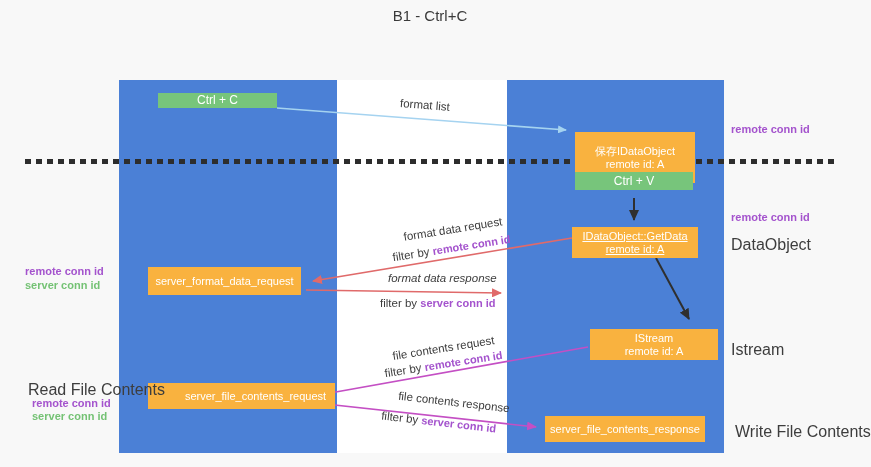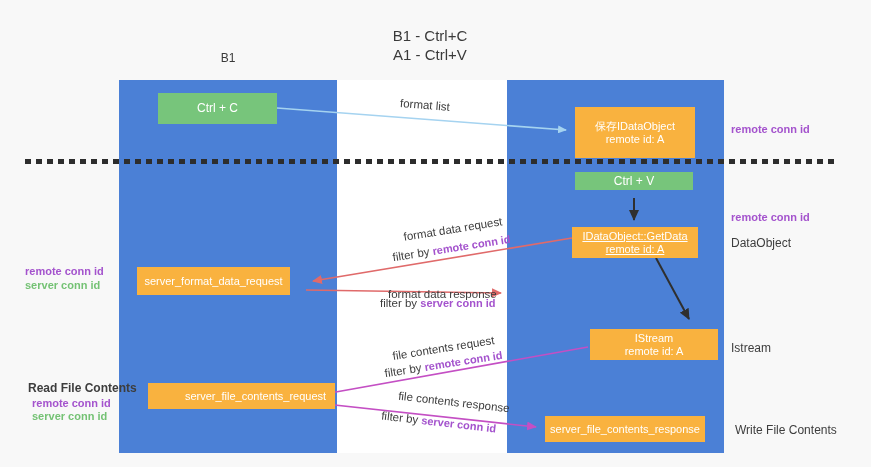--- a/index.html
+++ b/index.html
@@ -5,61 +5,59 @@
   html,body{margin:0;padding:0;}
   body{font-family:"Liberation Sans",sans-serif;background:#f8f8f8;}
   #screen{position:relative;width:871px;height:467px;background:#f8f8f8;overflow:hidden;}
 
   .band{position:absolute;left:337px;top:80px;width:170px;height:373px;background:#ffffff;}
   .col{position:absolute;top:80px;width:218px;height:373px;background:#4b80d6;}
   .col.left{left:119px;}
   .col.right{left:507px;width:217px;}
 
   .title{position:absolute;left:300px;top:6px;width:260px;text-align:center;
-         font-size:15px;line-height:19px;color:#3a3a3a;margin-top:20px;}
+         font-size:15px;line-height:19px;color:#3a3a3a;}
   .colhead{position:absolute;top:52px;text-align:center;font-size:12px;line-height:13px;color:#3a3a3a;}
   .colhead.left{left:119px;width:218px;}
   .colhead.right{left:507px;width:217px;}
 
   .dash{position:absolute;left:25px;top:159px;width:813px;height:5px;
         background:repeating-linear-gradient(to right,#2d2d2d 0 6px,transparent 6px 11px);}
 
   svg.overlay{position:absolute;left:0;top:0;z-index:4;}
 
   .box{position:absolute;z-index:5;display:flex;flex-direction:column;align-items:center;
        justify-content:center;color:#ffffff;text-align:center;line-height:13px;}
   .box.green{background:#77c57b;font-size:12px;}
   .box.orange{background:#f9b23f;font-size:11px;}
   .box span{display:block;}
 
   .lbl{position:absolute;z-index:6;font-size:11.5px;color:#3d3d3d;white-space:nowrap;}
   .b{font-weight:bold;font-size:11px;}
   .purple{color:#a453cd;}
   .greentx{color:#74c274;}
-  .blk{font-size:12px;color:#3d3d3d;}
+  .blk{font-size:16px;color:#3d3d3d;}
   .rotneg{transform:rotate(-9deg);}
   .rotneg5{transform:rotate(4.5deg);}
   .rotpos{transform:rotate(6.5deg);}
 </style>
 </head>
 <body>
 
 <div id="screen">
 
   <div class="band"></div>
   <div class="col left"></div>
   <div class="col right"></div>
 
   <div class="title">
     <div>B1 - Ctrl+C</div>
-    <div>A1 - Ctrl+V</div>
   </div>
 
   <div class="colhead left">
-    <div>B1</div>
   </div>
   <div class="colhead right">
   </div>
 
   <div class="dash"></div>
 
   <svg class="overlay" width="871" height="467">
     <defs>
       <marker id="m-blue" markerWidth="9" markerHeight="8" refX="8" refY="4" orient="auto" markerUnits="userSpaceOnUse">
         <path d="M0,0 L9,4 L0,8 z" fill="#a5d3f0"></path>
@@ -76,39 +74,39 @@
     </defs>
     <line x1="277" y1="108" x2="566" y2="130" stroke="#a5d3f0" stroke-width="1.6" marker-end="url(#m-blue)"></line>
     <line x1="634" y1="198" x2="634" y2="220" stroke="#2f2f2f" stroke-width="2" marker-end="url(#m-black)"></line>
     <line x1="656" y1="258" x2="689" y2="319" stroke="#2f2f2f" stroke-width="2" marker-end="url(#m-black)"></line>
     <line x1="572" y1="238" x2="313" y2="281" stroke="#e06a6a" stroke-width="1.6" marker-end="url(#m-red)"></line>
     <line x1="306" y1="290" x2="501" y2="293" stroke="#e06a6a" stroke-width="1.6" marker-end="url(#m-red)"></line>
     <line x1="588" y1="347" x2="319" y2="395" stroke="#c44fc4" stroke-width="1.6" marker-end="url(#m-mag)"></line>
     <line x1="307" y1="402" x2="536" y2="427" stroke="#c44fc4" stroke-width="1.6" marker-end="url(#m-mag)"></line>
   </svg>
 
-  <div class="box green" style="left:158px;top:93px;width:119px;height:31px;">
+  <div class="box green" style="left:158px;top:93px;width:119px;height:15px;">
     <span>Ctrl + C</span>
   </div>
 
-  <div class="box orange" style="left:575px;top:107px;width:120px;height:51px;justify-content:center;">
+  <div class="box orange" style="left:575px;top:132px;width:120px;height:51px;justify-content:center;">
     <span>保存IDataObject</span>
     <span>remote id: A</span>
   </div>
 
   <div class="box green" style="left:575px;top:172px;width:118px;height:18px;">
     <span>Ctrl + V</span>
   </div>
 
   <div class="box orange" style="left:572px;top:227px;width:126px;height:31px;text-decoration:underline;">
     <span>IDataObject::GetData</span>
     <span>remote id: A</span>
   </div>
 
-  <div class="box orange" style="left:137px;top:267px;width:153px;height:28px;">
+  <div class="box orange" style="left:148px;top:267px;width:153px;height:28px;">
     <span>server_format_data_request</span>
   </div>
 
 
   <div class="box orange" style="left:590px;top:329px;width:128px;height:31px;">
     <span>IStream</span>
     <span>remote id: A</span>
   </div>
 
   <div class="box orange" style="left:148px;top:383px;width:159px;height:26px;padding-left:28px;">
@@ -119,21 +117,21 @@
     <span>server_file_contents_response</span>
   </div>
 
   <div class="lbl rotneg5" style="left:400px;top:99px;">format list</div>
 
   <div class="lbl rotneg" style="left:403px;top:223px;">format data request</div>
   <div class="lbl rotneg" style="left:392px;top:242px;">
     <span>filter by </span><span class="b purple">remote conn id</span>
   </div>
 
-  <div class="lbl" style="left:388px;top:288px;">format data response</div>
+  <div class="lbl" style="left:388px;top:272px;font-style:italic;">format data response</div>
   <div class="lbl" style="left:380px;top:297px;">
     <span>filter by </span><span class="b purple">server conn id</span>
   </div>
 
   <div class="lbl rotneg" style="left:392px;top:342px;">file contents request</div>
   <div class="lbl rotneg" style="left:384px;top:358px;">
     <span>filter by </span><span class="b purple">remote conn id</span>
   </div>
 
   <div class="lbl rotpos" style="left:398px;top:396px;">file contents response</div>
@@ -142,17 +140,17 @@
   </div>
 
   <div class="lbl b purple" style="left:731px;top:123px;">remote conn id</div>
   <div class="lbl b purple" style="left:731px;top:211px;">remote conn id</div>
   <div class="lbl blk" style="left:731px;top:236px;">DataObject</div>
   <div class="lbl blk" style="left:731px;top:341px;">Istream</div>
   <div class="lbl blk" style="left:735px;top:423px;">Write File Contents</div>
 
   <div class="lbl b purple" style="left:25px;top:265px;">remote conn id</div>
   <div class="lbl b greentx" style="left:25px;top:279px;">server conn id</div>
-  <div class="lbl blk" style="left:28px;top:381px;font-weight:bold;">Read File Contents</div>
+  <div class="lbl blk" style="left:28px;top:381px;">Read File Contents</div>
   <div class="lbl b purple" style="left:32px;top:397px;">remote conn id</div>
   <div class="lbl b greentx" style="left:32px;top:410px;">server conn id</div>
 
 </div>
 
 </body></html>

